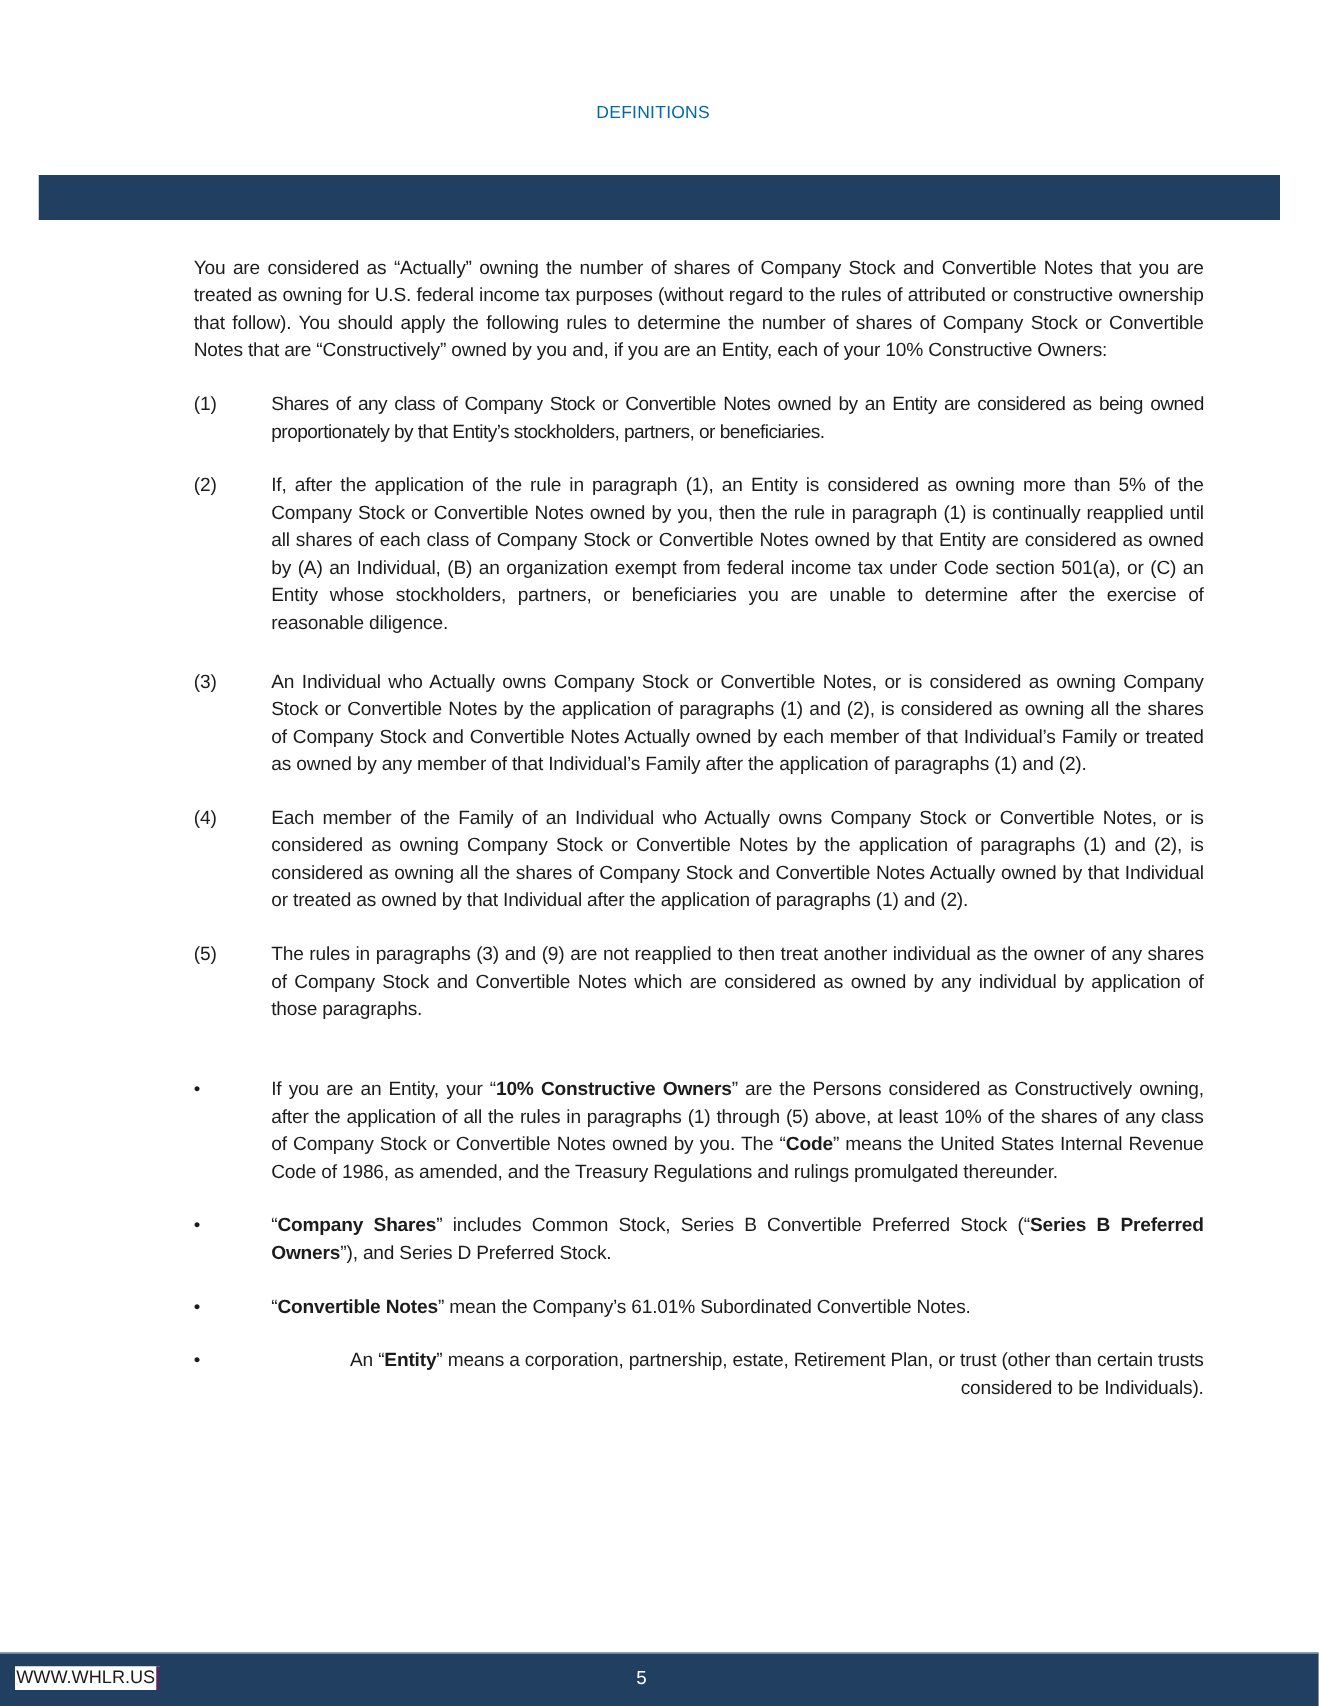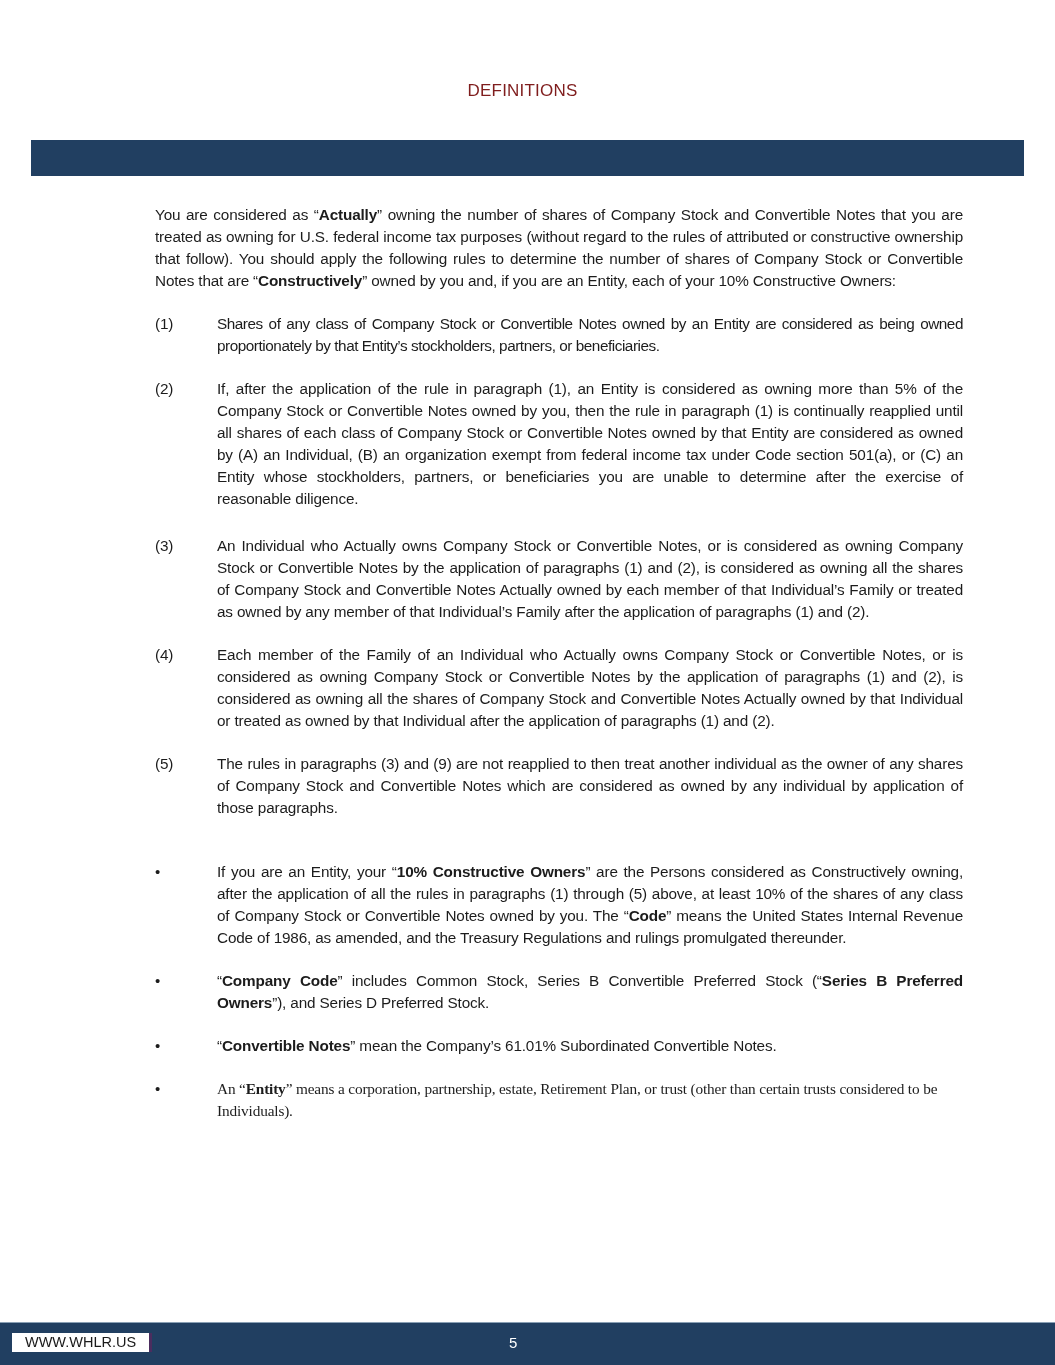--- a/index.html
+++ b/index.html
@@ -1,53 +1,53 @@
 <!DOCTYPE html>
 <html><head>
   <meta charset="utf-8">
   <style>
     * { box-sizing: border-box; margin: 0; padding: 0; }
     html, body { width: 1055px; height: 1365px; background: #ffffff; overflow: hidden; }
     body { position: relative; font-family: "Liberation Sans", sans-serif; color: #1a1a1a; }
 
     .page-title {
       position: absolute; top: 81px; left: 0; width: 1045px;
-      text-align: center; font-size: 17px; letter-spacing: 0.2px; color: #7f1d1d;
+      text-align: center; font-size: 14px; letter-spacing: 0.2px; color: #0369a1;
       font-family: "Liberation Sans", sans-serif;
     }
     .header-bar {
       position: absolute; top: 140px; left: 31px; width: 993px; height: 36px;
       background: #213f61;
     }
     .content {
       position: absolute; top: 204px; left: 155px; width: 808px;
       font-size: 15.3px; line-height: 22px; color: #1c1c1c;
       font-family: "Liberation Sans", sans-serif;
       letter-spacing: -0.15px;
     }
     .para { text-align: justify; }
-    .para b { font-weight: bold; }
+    .para b { font-weight: normal; }
     .gap-m { height: 21px; }
     .gap-l { height: 25px; }
 
     .item { display: flex; text-align: justify; }
     .item .num { width: 62px; flex: 0 0 62px; }
     .item .bullet { width: 62px; flex: 0 0 62px; font-size: 15px; }
     .item .txt { flex: 1; }
     .item .txt b { font-weight: bold; }
     .condensed { letter-spacing: -0.45px; }
 
     .footer-bar {
       position: absolute; top: 1322px; left: 0; width: 1055px; height: 43px;
       background: #213f61; border-top: 1px solid #8aa0b5;
     }
     .footer-link {
       position: absolute; top: 10px; left: 12px;
       background: #ffffff; color: #1a1a1a; font-size: 14.5px; line-height: 19px;
-      padding: 0 13px; border-right: 3px solid #4b2d5f;
+      padding: 0 1px; border-right: 3px solid #4b2d5f;
       font-family: "Liberation Sans", sans-serif; text-decoration: none;
     }
     .page-number {
       position: absolute; top: 10px; left: 509px;
       color: #ffffff; font-size: 15px; line-height: 20px;
       font-family: "Liberation Sans", sans-serif;
     }
   </style>
 </head>
 <body>
@@ -92,32 +92,32 @@
 
   <div class="gap-m"></div>
   <div class="item">
     <span class="bullet">•</span>
     <span class="txt"><span>If you are an Entity, your “</span><b>10% Constructive Owners</b><span>” are the Persons considered as Constructively owning, after the application of all the rules in paragraphs (1) through (5) above, at least 10% of the shares of any class of Company Stock or Convertible Notes owned by you. The “</span><b>Code</b><span>” means the United States Internal Revenue Code of 1986, as amended, and the Treasury Regulations and rulings promulgated thereunder.</span></span>
   </div>
 
   <div class="gap-m"></div>
   <div class="item">
     <span class="bullet">•</span>
-    <span class="txt"><span>“</span><b>Company Code</b><span>” includes Common Stock, Series B Convertible Preferred Stock (“</span><b>Series B Preferred Owners</b><span>”), and Series D Preferred Stock.</span></span>
+    <span class="txt"><span>“</span><b>Company Shares</b><span>” includes Common Stock, Series B Convertible Preferred Stock (“</span><b>Series B Preferred Owners</b><span>”), and Series D Preferred Stock.</span></span>
   </div>
 
   <div class="gap-m"></div>
   <div class="item">
     <span class="bullet">•</span>
     <span class="txt"><span>“</span><b>Convertible Notes</b><span>” mean the Company’s 61.01% Subordinated Convertible Notes.</span></span>
   </div>
 
   <div class="gap-m"></div>
   <div class="item">
     <span class="bullet">•</span>
-    <span class="txt" style="text-align:left;font-family:Liberation Serif, serif;"><span>An “</span><b>Entity</b><span>” means a corporation, partnership, estate, Retirement Plan, or trust (other than certain trusts considered to be Individuals).</span></span>
+    <span class="txt" style="text-align:right;"><span>An “</span><b>Entity</b><span>” means a corporation, partnership, estate, Retirement Plan, or trust (other than certain trusts considered to be Individuals).</span></span>
   </div>
 </div>
 
 <div class="footer-bar">
   <a class="footer-link">WWW.WHLR.US</a>
   <span class="page-number">5</span>
 </div>
 
 </body></html>

